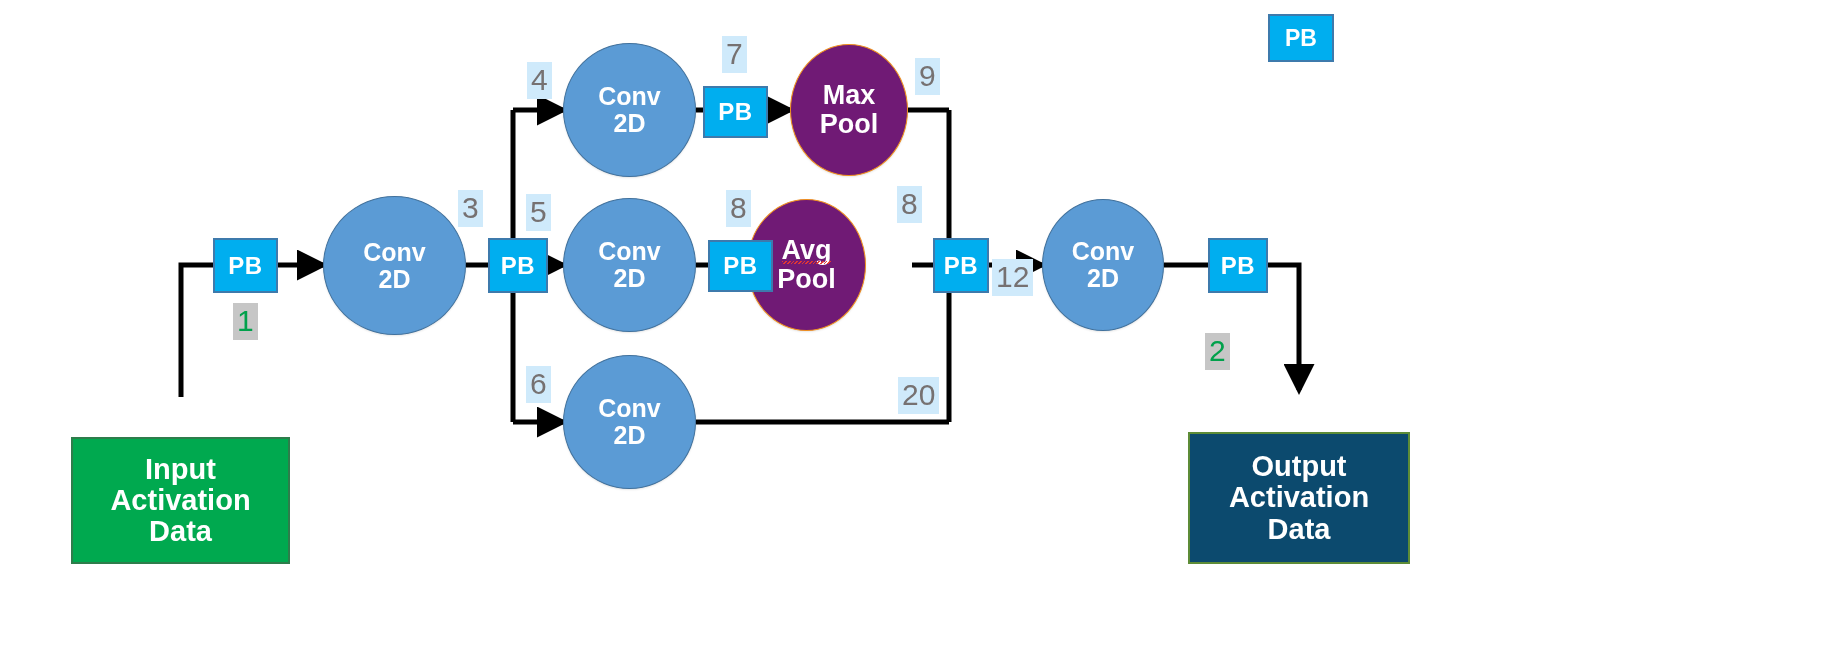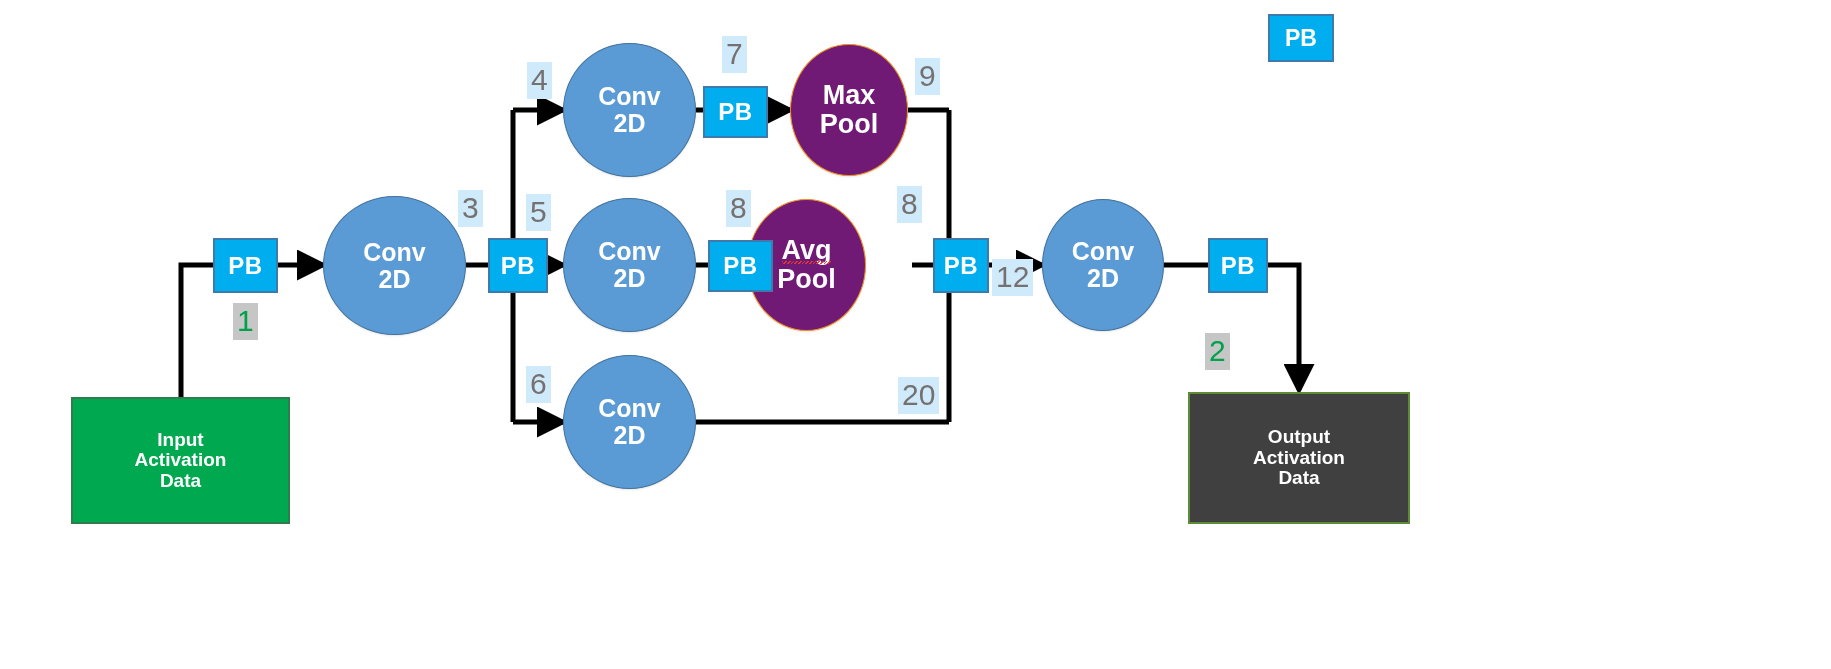--- a/index.html
+++ b/index.html
@@ -63,28 +63,29 @@
     border: 2px solid #3E7AAC;
     font-weight: bold;
     font-size: 24px;
     letter-spacing: 0.5px;
     z-index: 4;
   }
 
   .io-box {
     border-width: 2px;
     border-style: solid;
-    font-size: 19px;
+    font-size: 29px;
+    margin-top: 40px;
   }
   .io-input {
     background: #00A94F;
     border-color: #2E7D4B;
   }
   .io-output {
-    background: #404040;
+    background: #0c4a6e;
     border-color: #5D8C37;
   }
 
   .node-label-lines {
     display: block;
     white-space: pre-line;
   }
 
   
   .squiggle {

